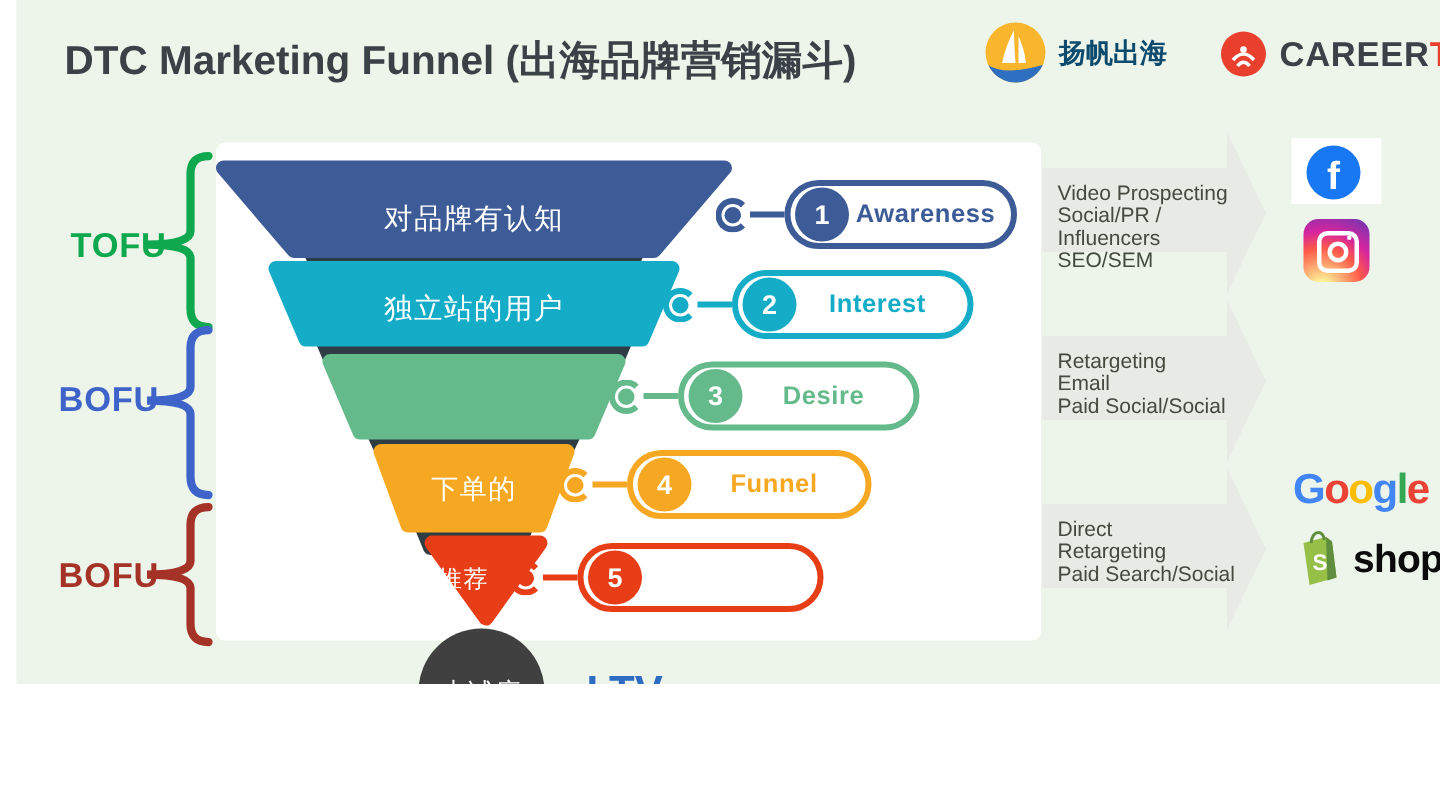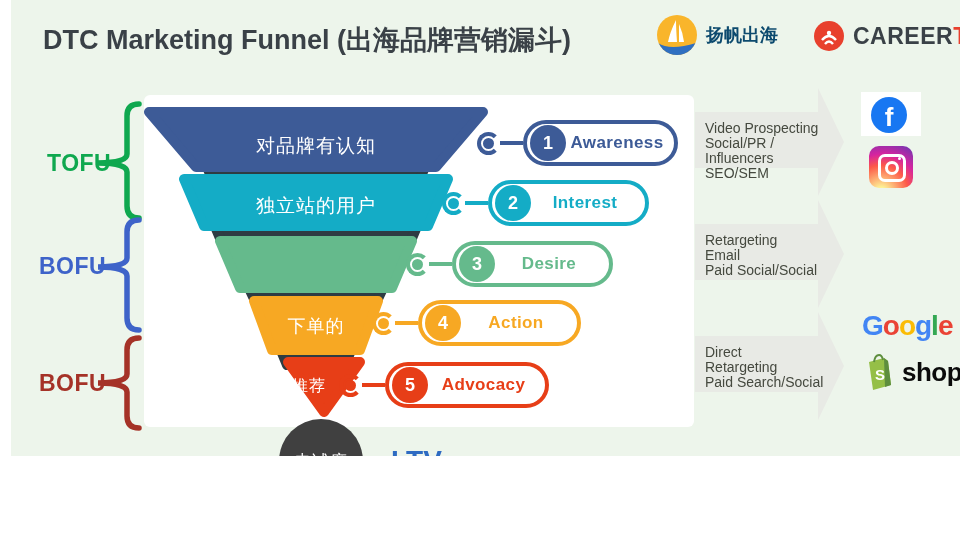--- a/index.html
+++ b/index.html
@@ -170,29 +170,28 @@
     <div class="pill">
       <div class="num">3</div>
       <div class="stage-name">Desire</div>
     </div>
   </div>
   <div class="badge b4 c4">
     <div class="ring"></div>
     <div class="link"></div>
     <div class="pill">
       <div class="num">4</div>
-      <div class="stage-name">Action</div>
+      <div class="stage-name">Funnel</div>
     </div>
   </div>
   <div class="badge b5 c5">
     <div class="ring"></div>
     <div class="link"></div>
     <div class="pill">
       <div class="num">5</div>
-      <div class="stage-name">Advocacy</div>
     </div>
   </div>
 
   <svg class="arrows-svg" width="175" height="340">
     <polygon points="4,27 127,27 127,3 153,57 127,111 127,83 4,83"></polygon>
     <polygon points="4,139 127,139 127,115 153,169 127,223 127,195 4,195"></polygon>
     <polygon points="4,251 127,251 127,227 153,281 127,335 127,307 4,307"></polygon>
   </svg>
   <div class="channel ch1">
     <div>Video Prospecting</div>

